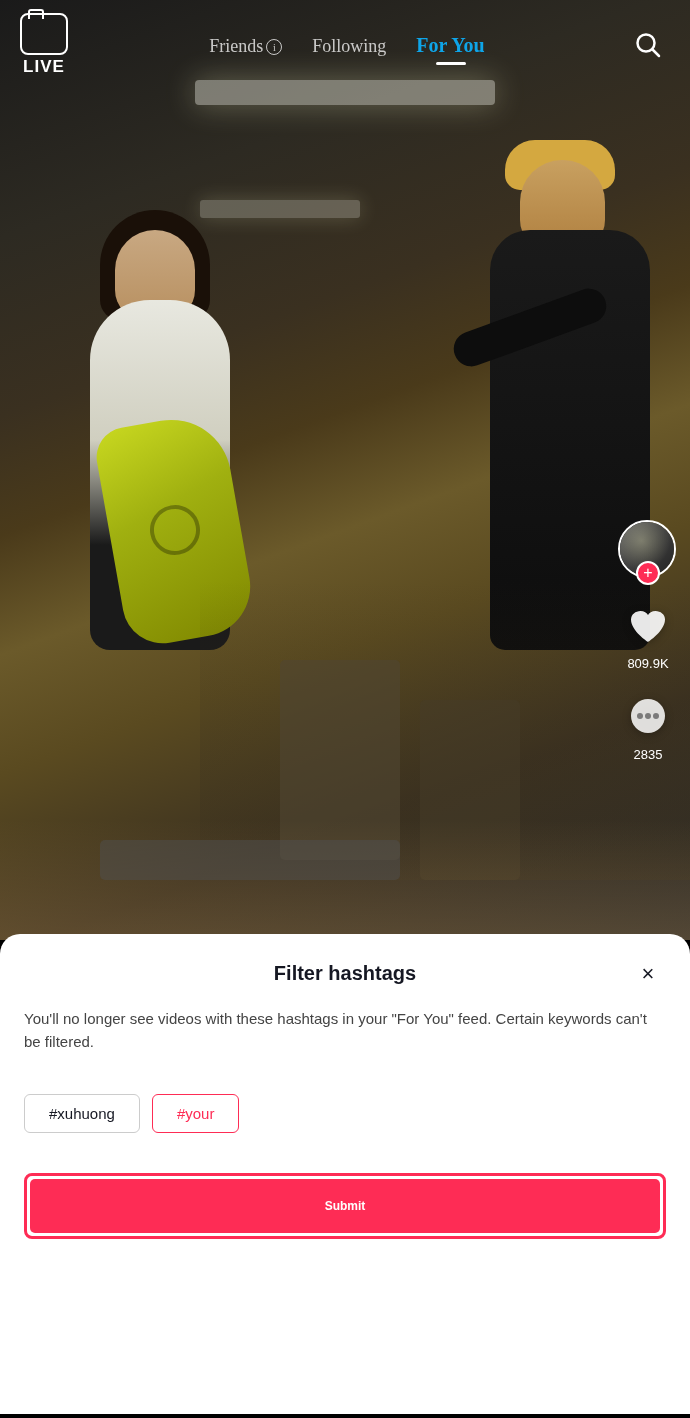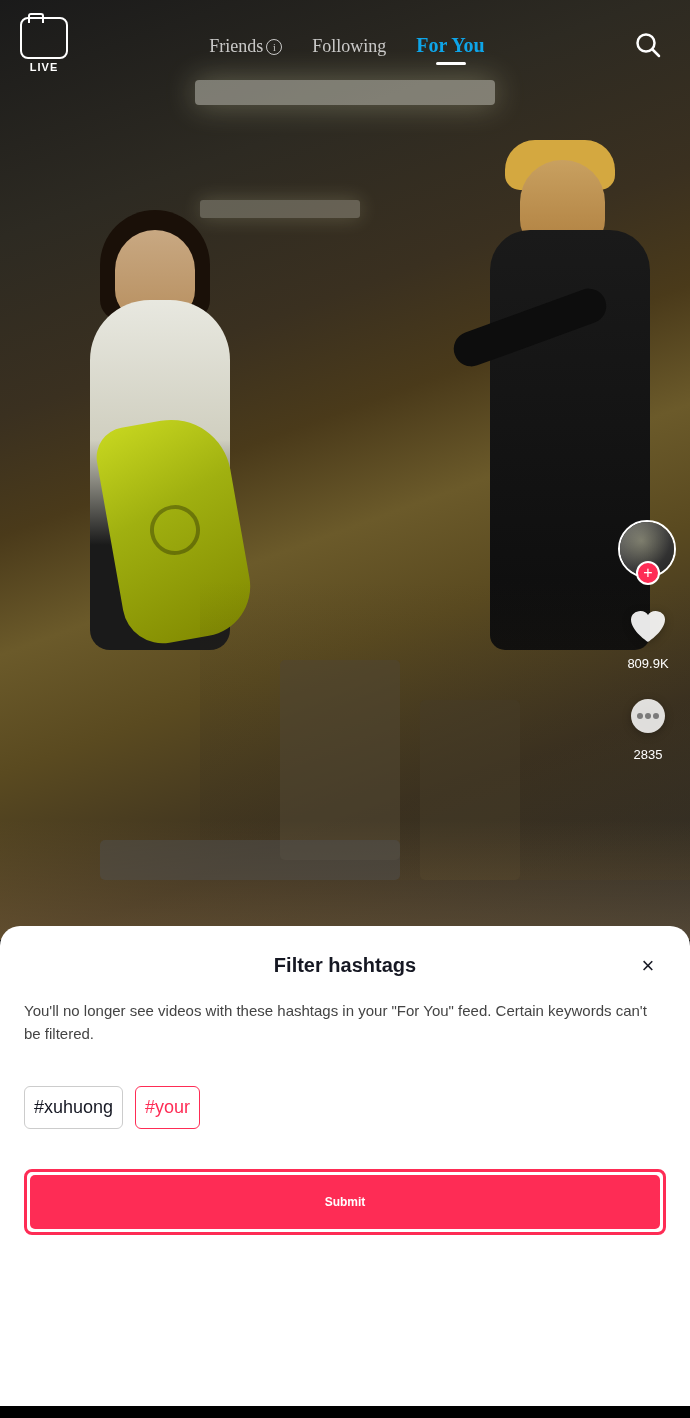--- a/index.html
+++ b/index.html
@@ -261,21 +261,21 @@
       top: -6px;
       left: 6px;
       width: 12px;
       height: 8px;
       border: 2.5px solid white;
       border-bottom: none;
       border-radius: 3px 3px 0 0;
     }
 
     .live-text {
-      font-size: 11px;
+      font-size: 17px;
       font-weight: 700;
       color: white;
       letter-spacing: 1px;
     }
 
     .nav-tabs {
       display: flex;
       gap: 30px;
       align-items: flex-end;
       font-family: Liberation Serif, serif;
@@ -412,21 +412,21 @@
     }
 
     
     .comment-svg {
       filter: drop-shadow(0 2px 4px rgba(0,0,0,0.3));
     }
 
     
     .bottom-sheet {
       position: absolute;
-      bottom: 12px;
+      bottom: 4px;
       left: 0;
       right: 0;
       background: white;
       border-radius: 20px 20px 0 0;
       padding: 28px 24px 36px;
       z-index: 20;
       min-height: 480px;
     }
 
     .sheet-header {
@@ -467,24 +467,24 @@
     }
 
     .hashtag-list {
       display: flex;
       flex-wrap: wrap;
       gap: 12px;
       margin-bottom: 40px;
     }
 
     .hashtag-chip {
-      padding: 10px 9px;
+      padding: 10px 24px;
       border: 1.5px solid #ccc;
       border-radius: 6px;
-      font-size: 18px;
+      font-size: 15px;
       color: #161823;
       background: white;
       cursor: pointer;
     }
 
     .hashtag-chip.selected {
       border-color: #fe2c55;
       color: #fe2c55;
     }
 

